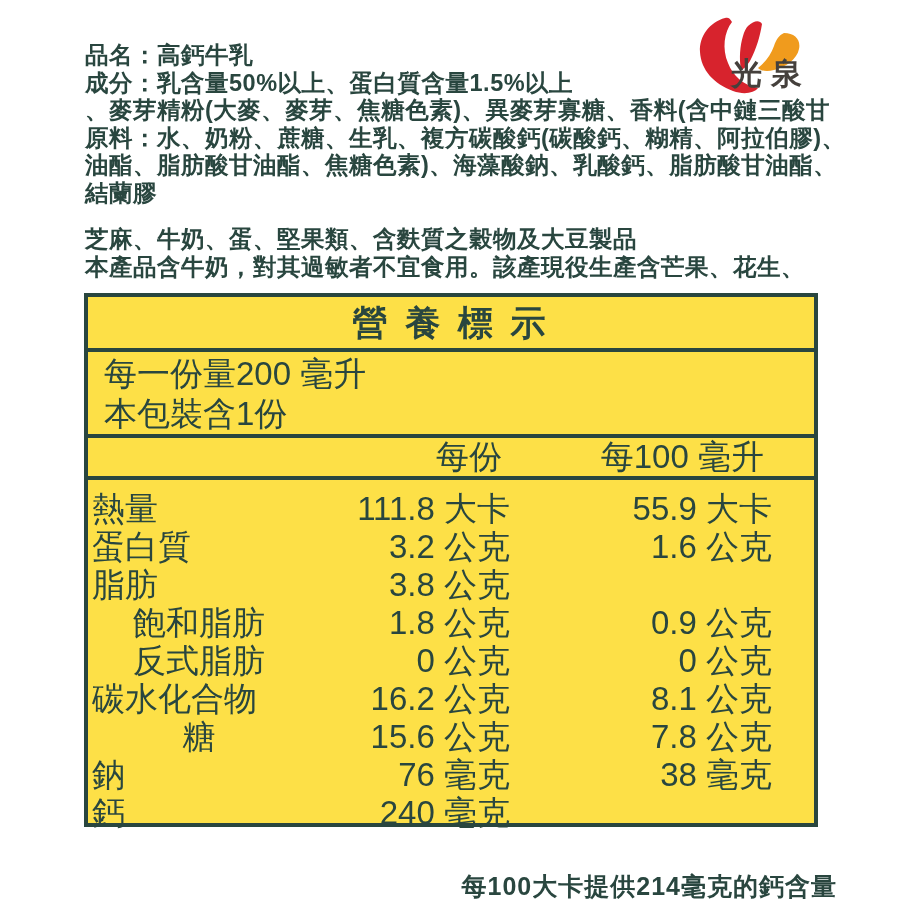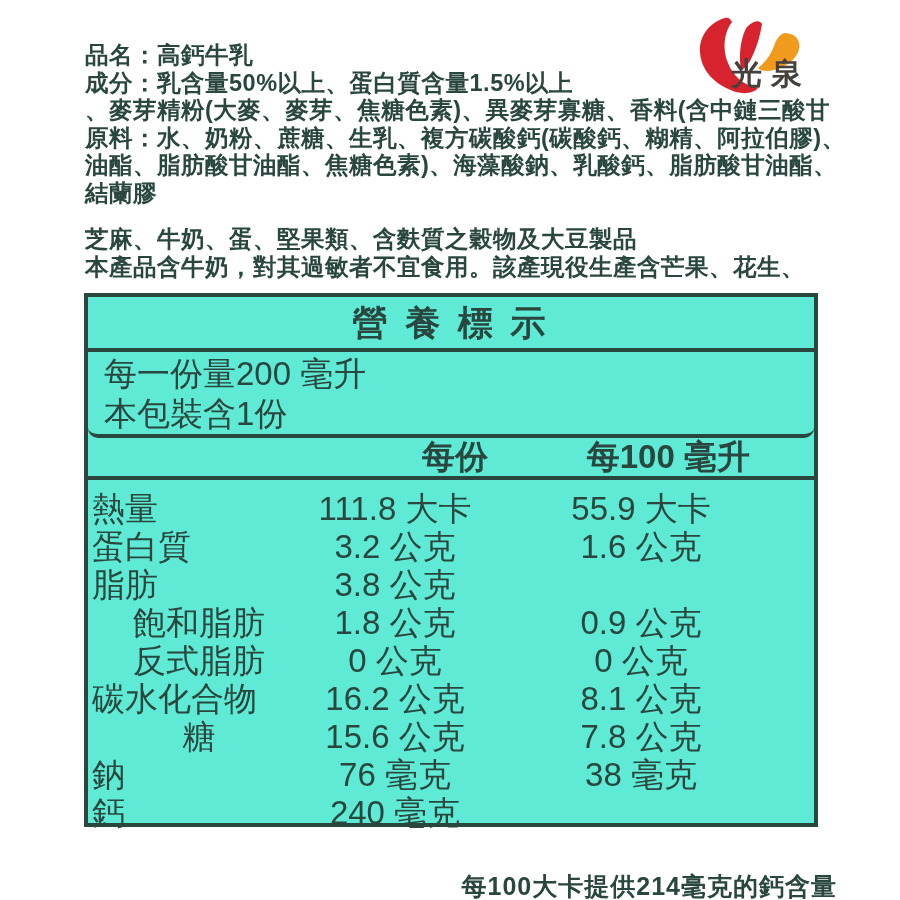--- a/index.html
+++ b/index.html
@@ -24,46 +24,46 @@
   .logo{position:absolute;left:692px;top:13px;width:142px;height:84px;}
   .logo svg{position:absolute;left:0;top:0;}
   .logo .logo-text{
     position:absolute;left:39px;top:40px;
     font-size:31px;font-weight:600;letter-spacing:9px;color:#45403c;
     white-space:nowrap;
   }
   
   .ntable{
     position:absolute;left:84px;top:293px;width:734px;height:534px;
-    border:4px solid #29463f;box-sizing:border-box;background:#5eead4;
+    border:4px solid #29463f;box-sizing:border-box;background:#fde047;
   }
   .ntable .sec{box-sizing:border-box;border-bottom:4px solid #29463f;}
   .sec-title{
     height:55px;line-height:51px;text-align:center;
     font-size:35px;font-weight:600;letter-spacing:4px;white-space:nowrap;
   }
   .sec-serving{
     height:86px;padding:2px 0 0 16px;
-    font-size:33px;font-weight:500;line-height:40px;white-space:nowrap;border-radius:10px;
+    font-size:33px;font-weight:500;line-height:40px;white-space:nowrap;
   }
   .sec-cols{
     height:42px;display:grid;grid-template-columns:1fr 230px 262px;
-    padding:0 56px 0 14px;align-items:center;
-    font-size:33px;font-weight:700;line-height:38px;
+    padding:0 42px 0 14px;align-items:center;
+    font-size:33px;font-weight:400;line-height:38px;
   }
   .sec-cols .colh{text-align:right;padding-right:8px;white-space:nowrap;}
   .sec-data{padding:7px 42px 0 4px;}
   .nrow{
     display:grid;grid-template-columns:1fr 230px 262px;
     height:38px;align-items:center;
     font-size:33px;font-weight:500;white-space:nowrap;
   }
   .nrow .lbl{text-align:left;}
   .nrow.indent .lbl{padding-left:26px;text-align:center;}
-  .nrow .val{text-align:center;}
+  .nrow .val{text-align:right;}
   .footnote{
     position:absolute;top:870px;right:63px;
     font-size:25px;font-weight:600;letter-spacing:1px;white-space:nowrap;
   }
 </style>
 </head>
 <body>
 
 <div class="info-block">
   <div>品名：高鈣牛乳</div>

